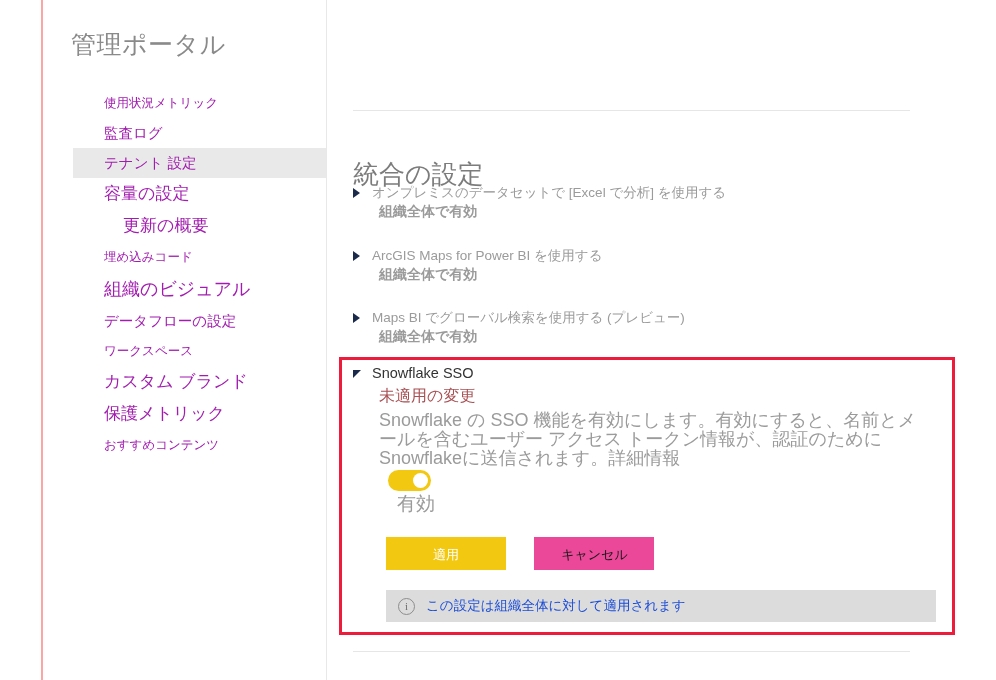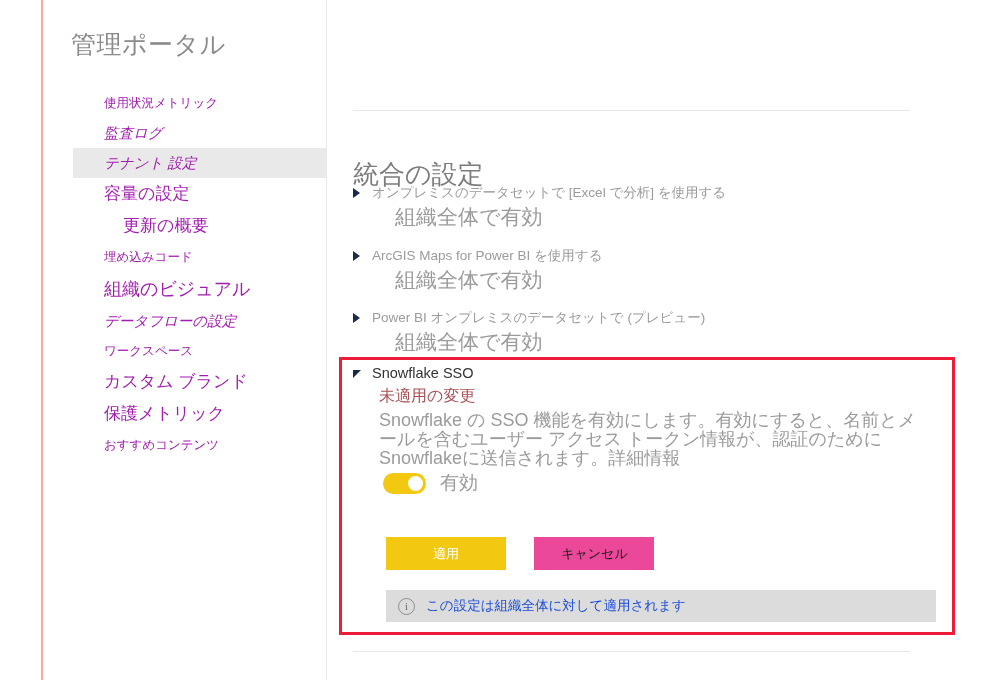--- a/index.html
+++ b/index.html
@@ -62,21 +62,21 @@
     box-sizing: border-box;
     padding-left: 57px;
     color: #a21caf;
     white-space: nowrap;
     cursor: pointer;
     line-height: 1;
   }
   .nav-item .nav-label { display: inline-block; }
 
   .nav-item.small  { font-size: 12.5px; height: 30px; padding-top: 9px; }
-  .nav-item.medium { font-size: 14.5px; height: 30px; padding-top: 8px; font-style: italic; }
+  .nav-item.medium { font-size: 14.5px; height: 30px; padding-top: 8px; }
   .nav-item.large  { font-size: 17px;   height: 32px; padding-top: 7px; }
   .nav-item.xlarge { font-size: 18px;   height: 34px; padding-top: 8px; }
 
   .nav-item.indent { padding-left: 76px; }
 
   .nav-item.selected {
     background: #e9e9e9;
     margin-left: 26px;
     padding-left: 31px;
     width: 253px;
@@ -130,25 +130,26 @@
   .setting-row .row-name {
     position: absolute;
     left: 19px;
     top: 0;
     font-size: 13.5px;
     color: #9b9b9b;
     white-space: nowrap;
   }
   .setting-row .row-state {
     position: absolute;
-    left: 42px;
+    left: 26px;
     top: 19px;
-    font-size: 21px;
+    font-size: 14px;
     color: #9b9b9b;
     white-space: nowrap;
+    font-weight: bold;
   }
 
   #row-excel  { top: 184px; }
   #row-arcgis { top: 247px; }
   #row-search { top: 309px; }
 
   
   .highlight-box {
     position: absolute;
     left: 11px;
@@ -205,20 +206,21 @@
     color: #9b9b9b;
   }
 
   
   .toggle-wrap {
     position: absolute;
     left: 30px;
     top: 105px;
     display: flex;
     align-items: center;
+    flex-direction: column;
   }
   .toggle {
     width: 43px;
     height: 21px;
     border-radius: 11px;
     background: #f2c811;
     position: relative;
     cursor: pointer;
     flex: none;
   }
@@ -240,21 +242,21 @@
 
   
   .btn-row {
     position: absolute;
     left: 33px;
     top: 172px;
   }
   .btn {
     display: inline-block;
     border: none;
-    font-family: Liberation Mono, monospace;
+    font-family: Liberation Serif, serif;
     font-size: 13px;
     text-align: center;
     cursor: pointer;
     box-sizing: border-box;
     vertical-align: top;
   }
   .btn-apply {
     width: 120px;
     height: 33px;
     line-height: 33px;
@@ -338,21 +340,21 @@
     </div>
 
     <div class="setting-row" id="row-arcgis">
       <span class="arrow"></span>
       <span class="row-name">ArcGIS Maps for Power BI を使用する</span>
       <span class="row-state">組織全体で有効</span>
     </div>
 
     <div class="setting-row" id="row-search">
       <span class="arrow"></span>
-      <span class="row-name">Power BI オンプレミスのデータセットで (プレビュー)</span>
+      <span class="row-name">Maps BI でグローバル検索を使用する (プレビュー)</span>
       <span class="row-state">組織全体で有効</span>
     </div>
 
     <div class="highlight-box"></div>
 
     <div class="expanded">
       <span class="arrow-open"></span>
 
       <div class="exp-title">Snowflake SSO</div>
 

